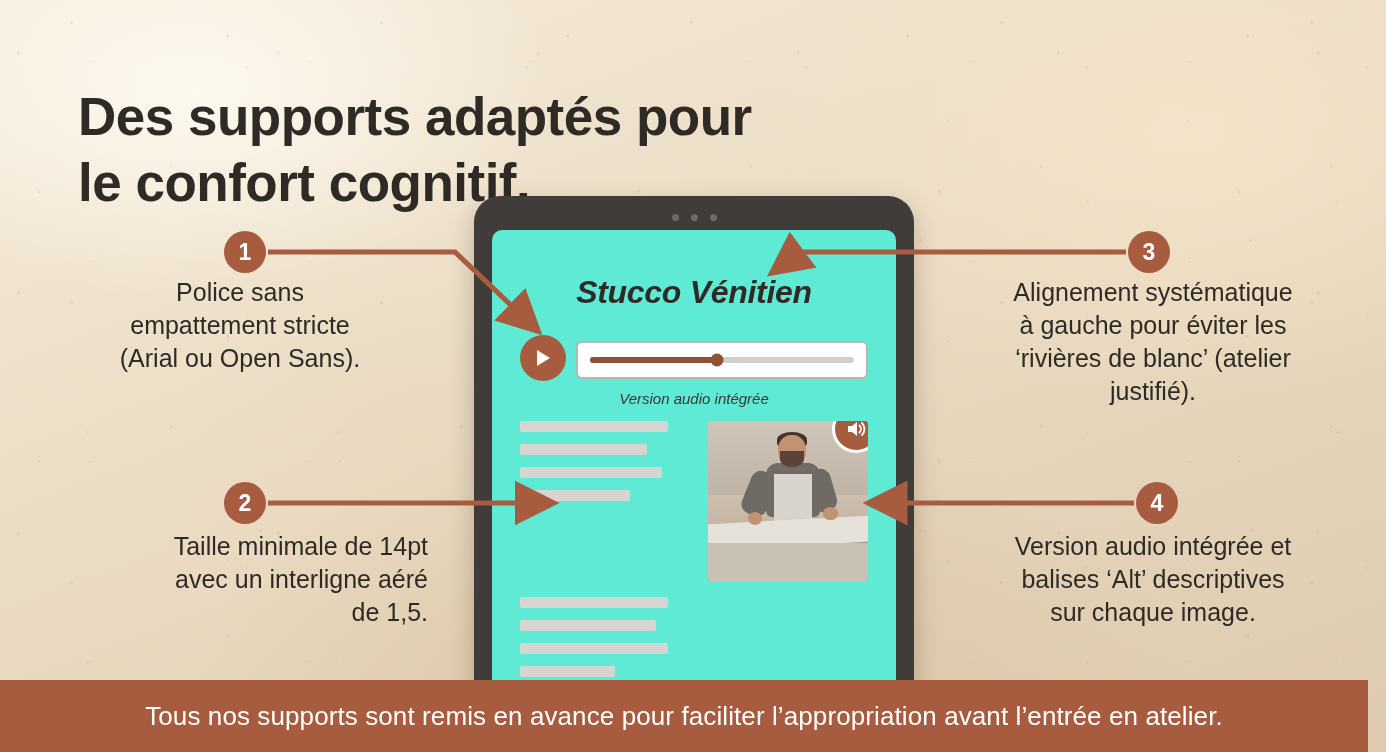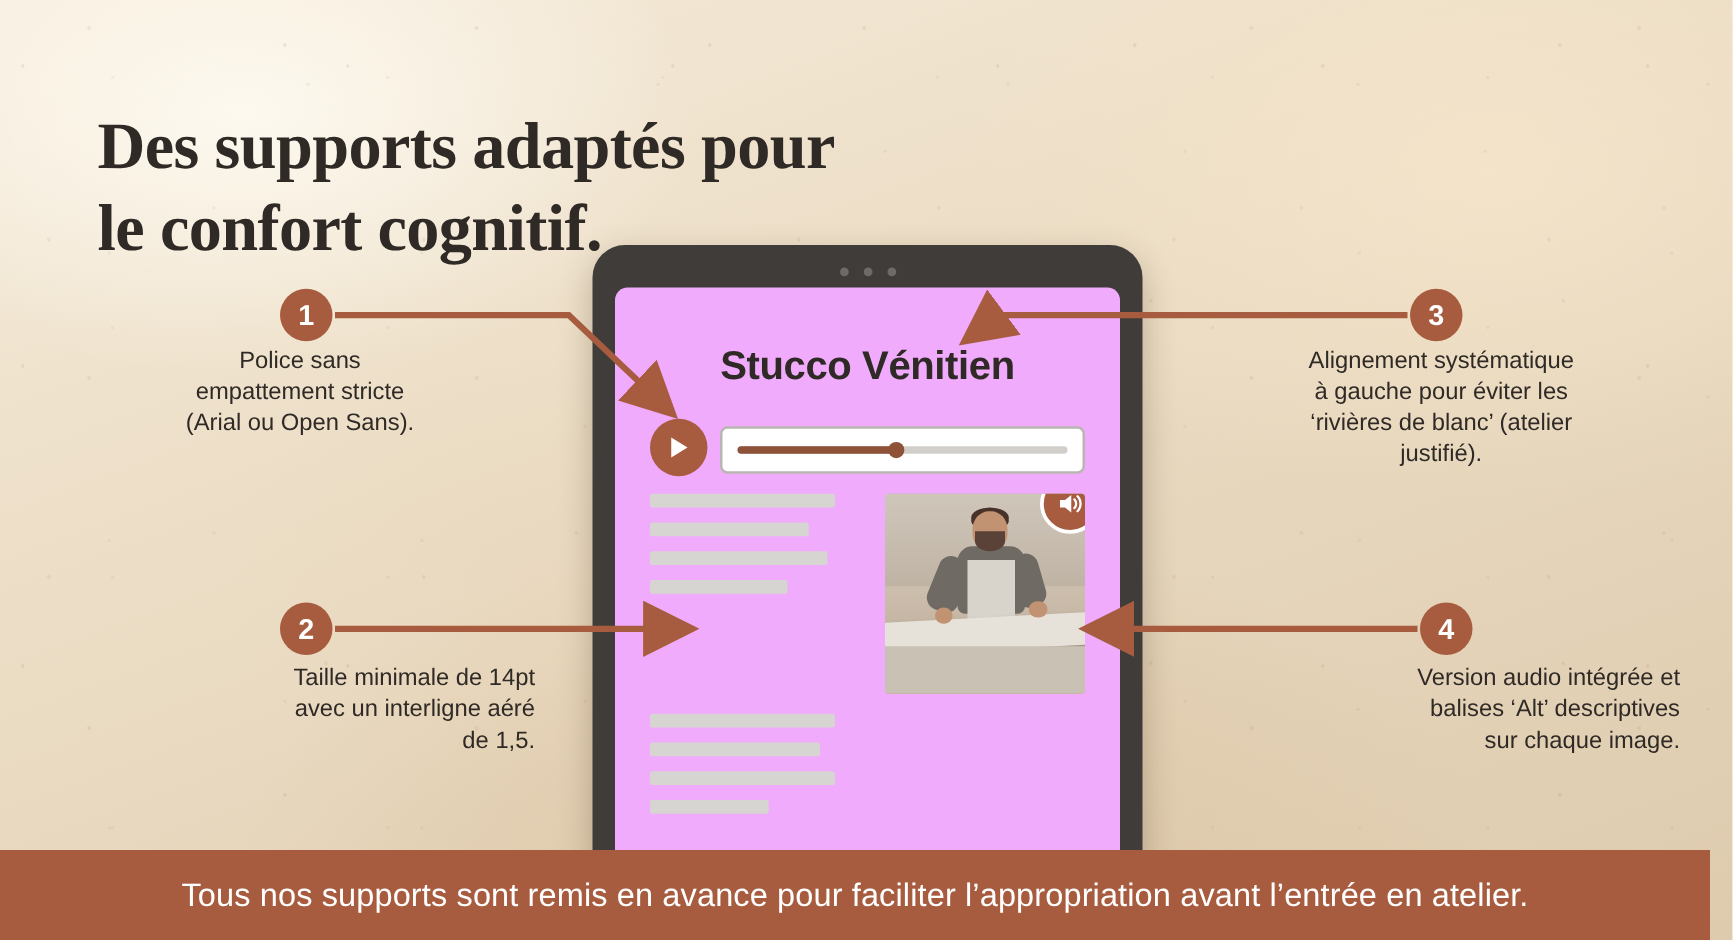--- a/index.html
+++ b/index.html
@@ -45,21 +45,20 @@
     position: absolute;
     left: 78px;
     top: 48px;
     width: 760px;
     color: #2f2a26;
     font-size: 53px;
     font-weight: bold;
     line-height: 1.26;
     letter-spacing: -0.5px;
     white-space: pre-line;
-    font-family: Liberation Serif, serif;
   }
 
   
   .tablet {
     position: absolute;
     left: 474px;
     top: 196px;
     width: 440px;
     height: 492px;
     background: #3f3c39;
@@ -81,23 +80,24 @@
     height: 7px;
     border-radius: 50%;
     background: #6f6a65;
   }
   .screen {
     position: absolute;
     left: 18px;
     top: 34px;
     right: 18px;
     bottom: 0;
-    background: #f0abfc;
+    background: #5eead4;
     border-radius: 10px 10px 0 0;
     overflow: hidden;
+    font-style: italic;
   }
   .screen-title {
     margin: 44px 0 0 0;
     text-align: center;
     font-size: 32px;
     font-weight: bold;
     color: #2f2a26;
     letter-spacing: -0.3px;
   }
 
@@ -217,28 +217,28 @@
     background: #a85c3f;
     border: 3px solid #ffffff;
     display: flex;
     align-items: center;
     justify-content: center;
   }
 
   
   .callout { position: absolute; color: #2f2a26; }
   .callout-text {
-    font-size: 19px;
+    font-size: 25px;
     line-height: 1.32;
     white-space: pre-line;
   }
   .c1 { left: 60px;  top: 276px; width: 360px; text-align: center; }
   .c2 { left: 56px;  top: 530px; width: 372px; text-align: right; }
   .c3 { left: 962px; top: 276px; width: 382px; text-align: center; }
-  .c4 { left: 962px; top: 530px; width: 382px; text-align: right; }
+  .c4 { left: 962px; top: 530px; width: 382px; text-align: center; }
 
   .badge {
     position: absolute;
     width: 42px;
     height: 42px;
     border-radius: 50%;
     background: #a85c3f;
     color: #ffffff;
     font-size: 23px;
     font-weight: bold;
@@ -295,20 +295,21 @@
             <polygon points="2,1 15,9 2,17" fill="#ffffff"></polygon>
           </svg>
         </div>
         <div class="track">
           <div class="track-bar">
             <div class="track-fill" style="width: 48%;"></div>
             <div class="track-knob" style="left: 48%;"></div>
           </div>
         </div>
       </div>
+      <div class="player-caption">Version audio intégrée</div>
 
       <div class="content">
         <div class="col-left">
           <div class="ln" style="width:100%"></div>
           <div class="ln" style="width:86%"></div>
           <div class="ln" style="width:96%"></div>
           <div class="ln" style="width:74%"></div>
         </div>
 
         <div class="photo" aria-label="Artisan appliquant un enduit à la spatule sur un plan de travail">

